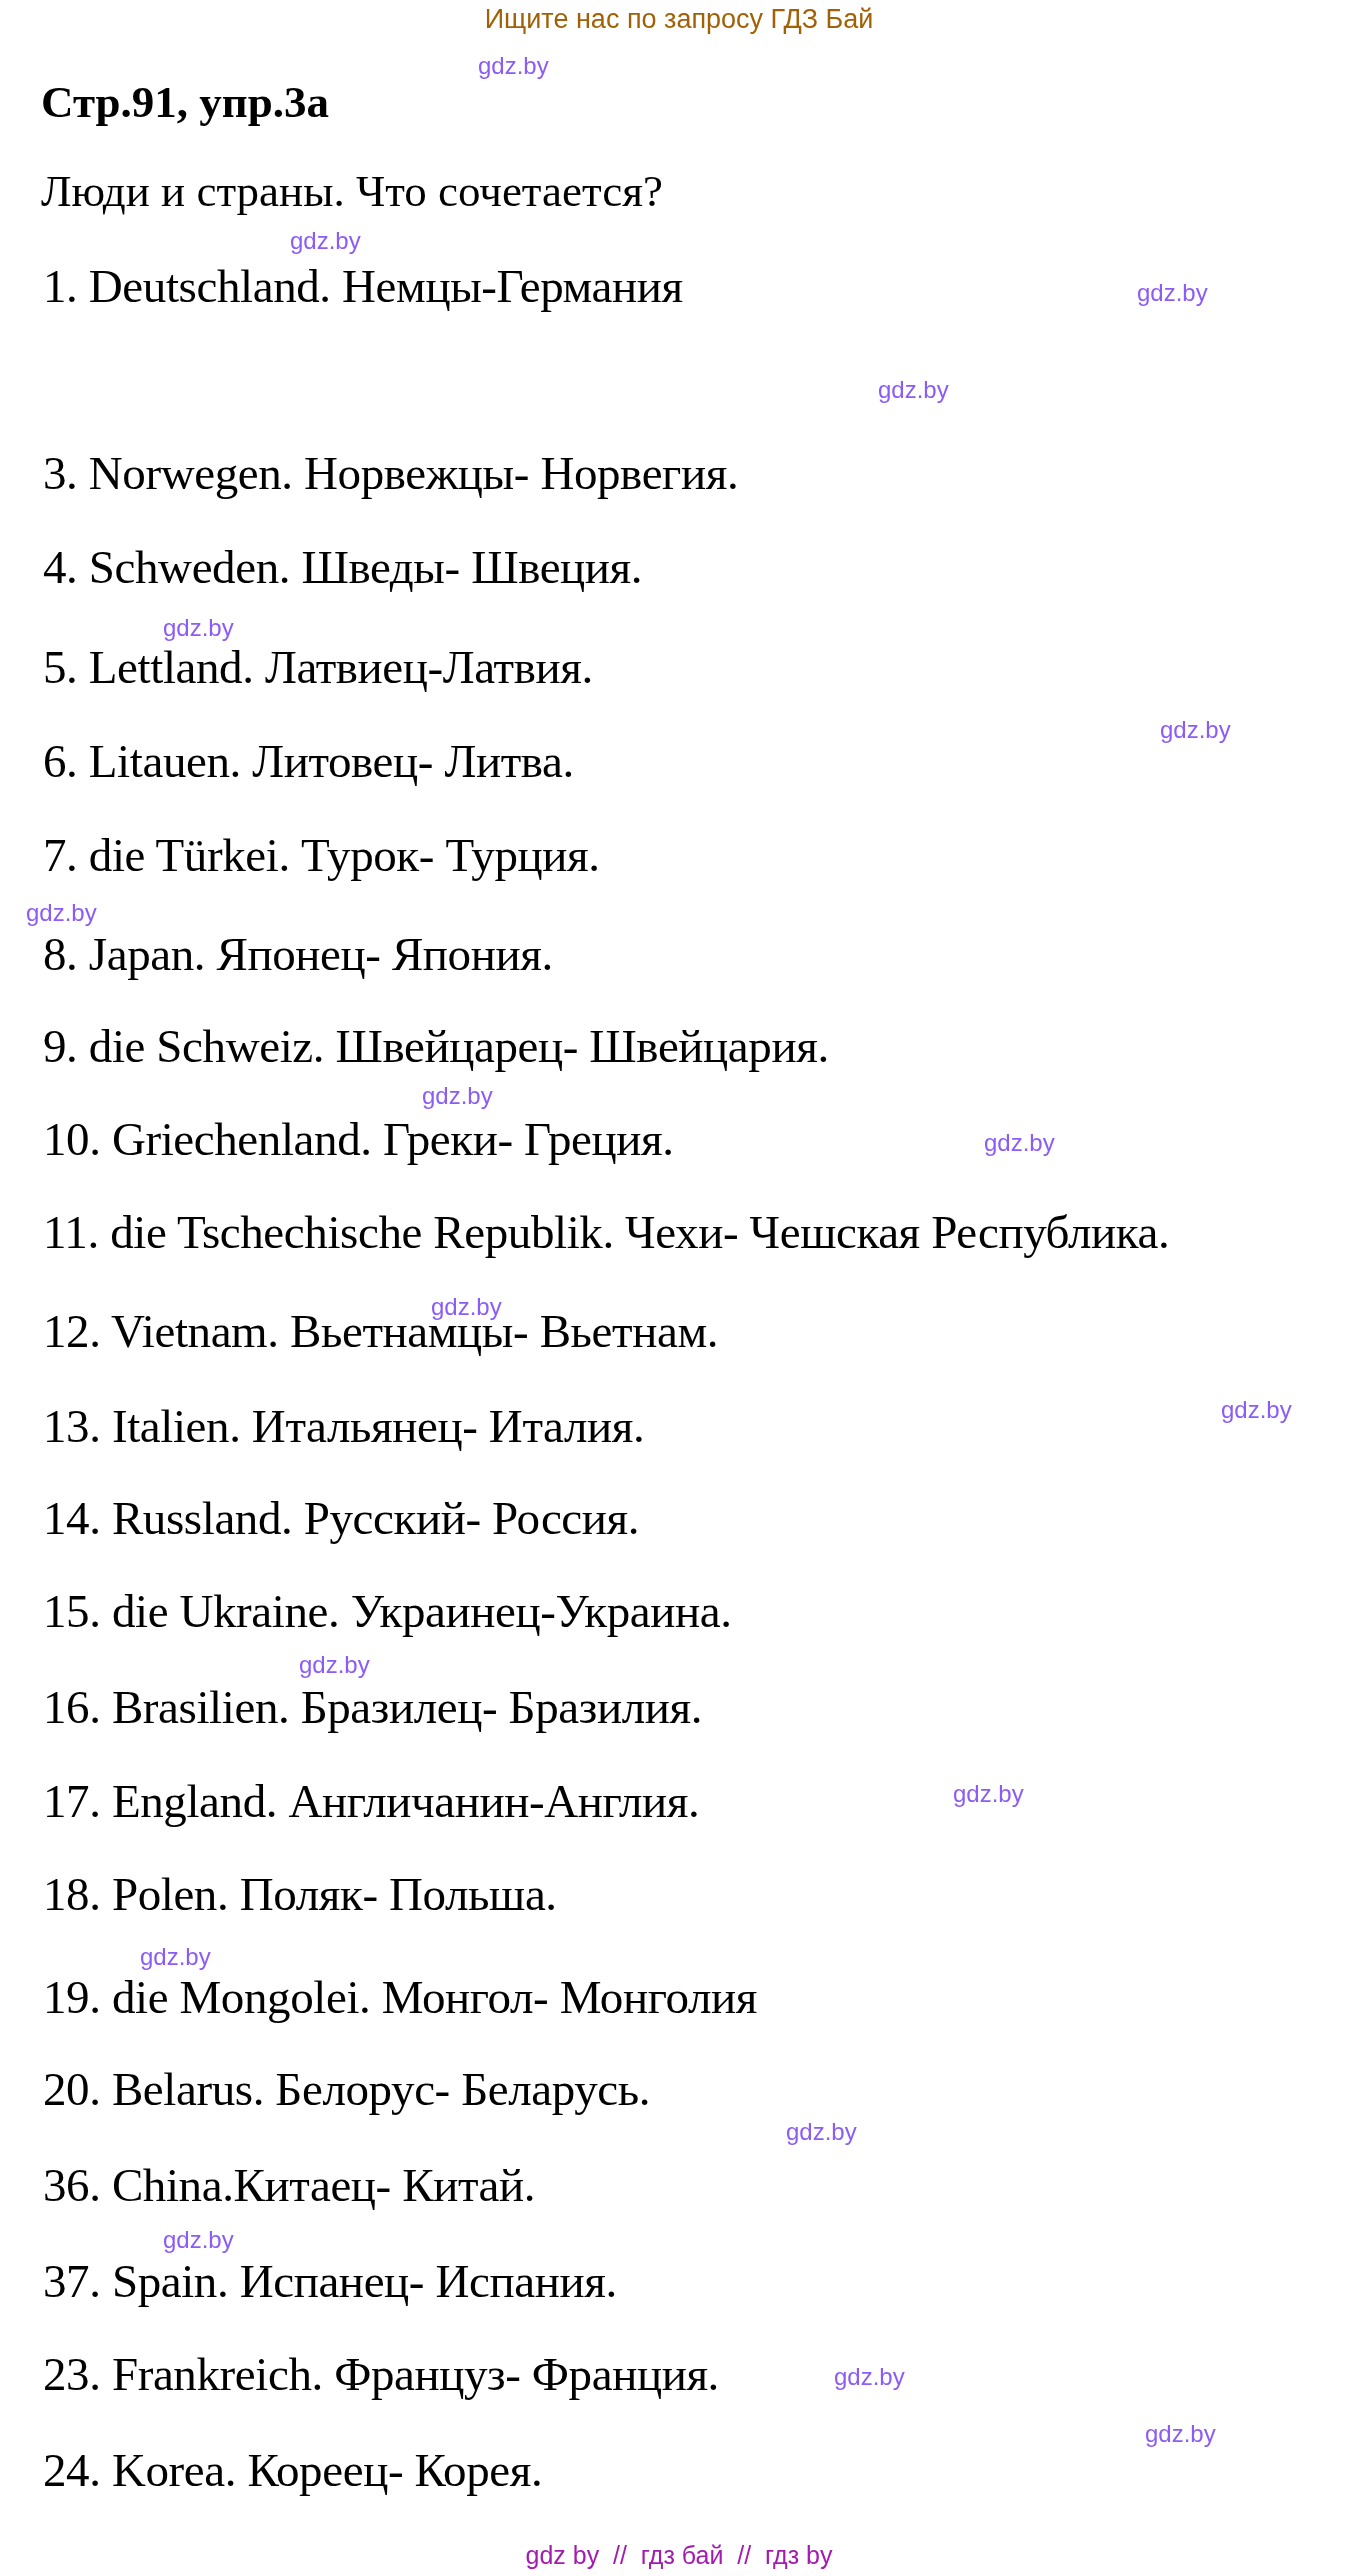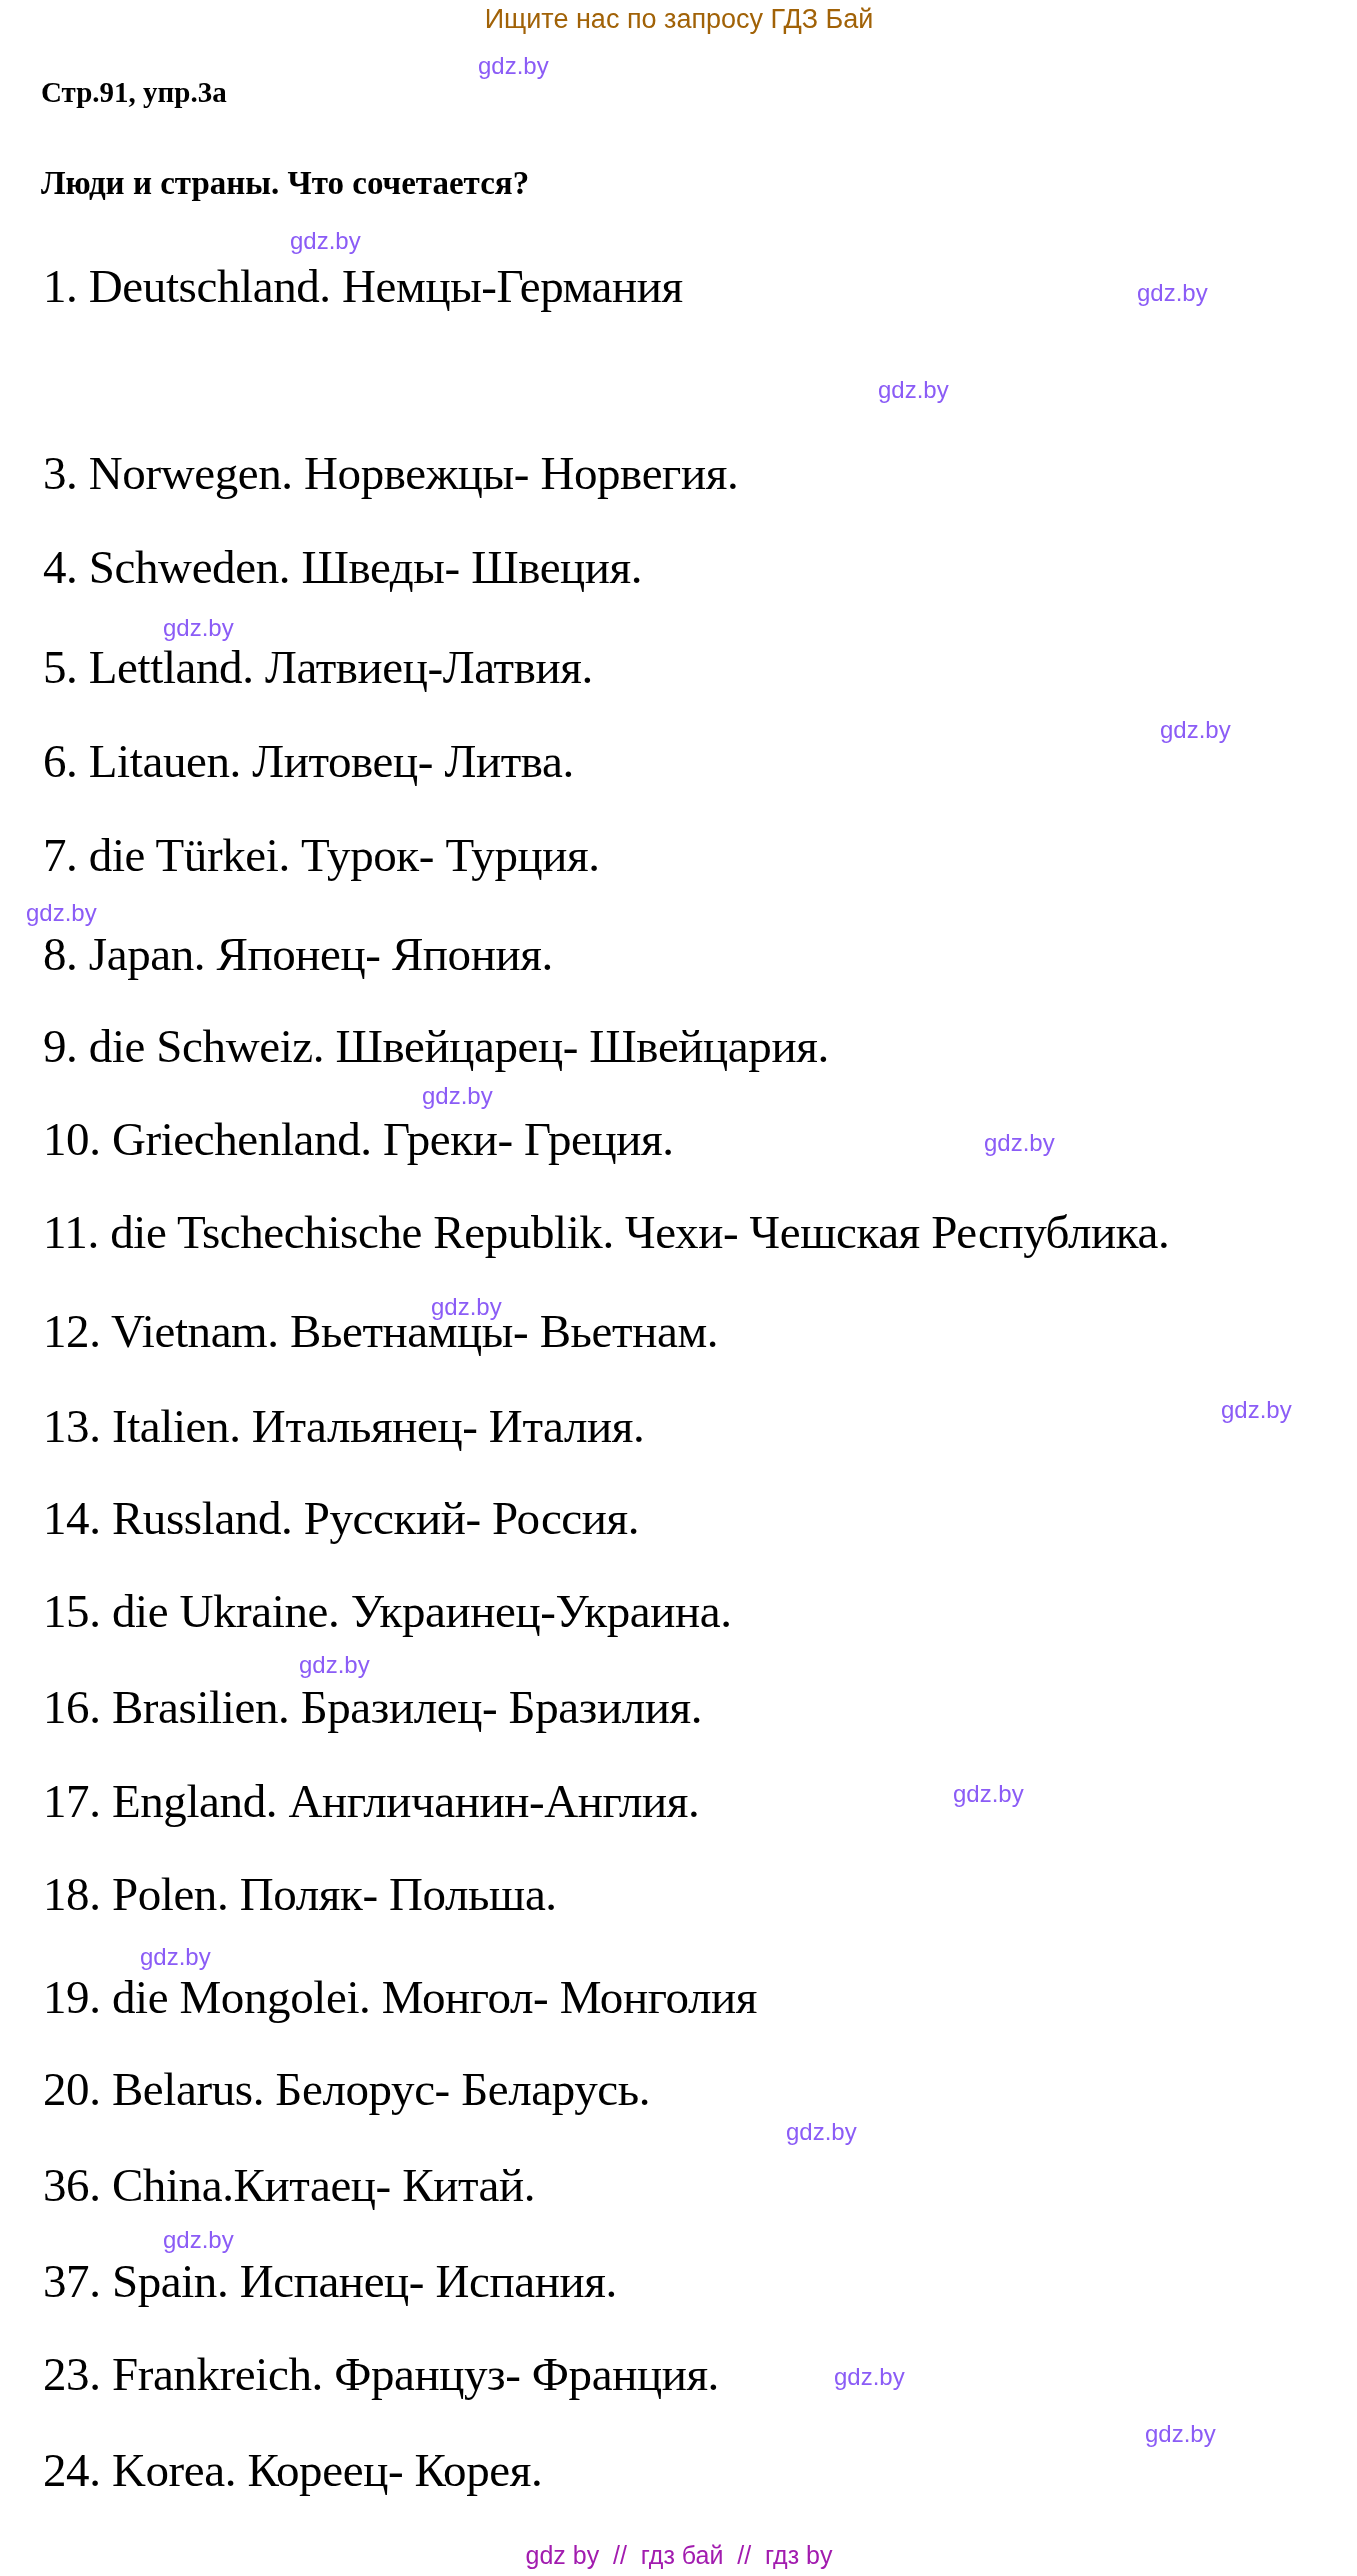--- a/index.html
+++ b/index.html
@@ -24,31 +24,31 @@
     text-align: center;
     font-family: "Liberation Sans", "DejaVu Sans", sans-serif;
     font-size: 27px;
     font-weight: 500;
     color: #a16207;
   }
   .title {
     position: absolute;
     left: 41px;
     top: 76px;
-    font-size: 29px;
+    font-size: 45px;
     font-weight: bold;
     letter-spacing: 0px;
     white-space: nowrap;
   }
   .subtitle {
     position: absolute;
     left: 41px;
     top: 165px;
-    font-size: 33px;
-    font-weight: bold;
+    font-size: 45px;
+    font-weight: normal;
     white-space: nowrap;
   }
   .item {
     position: absolute;
     left: 43px;
     font-size: 47px;
     line-height: 1.0;
     white-space: nowrap;
     letter-spacing: -0.4px;
   }

